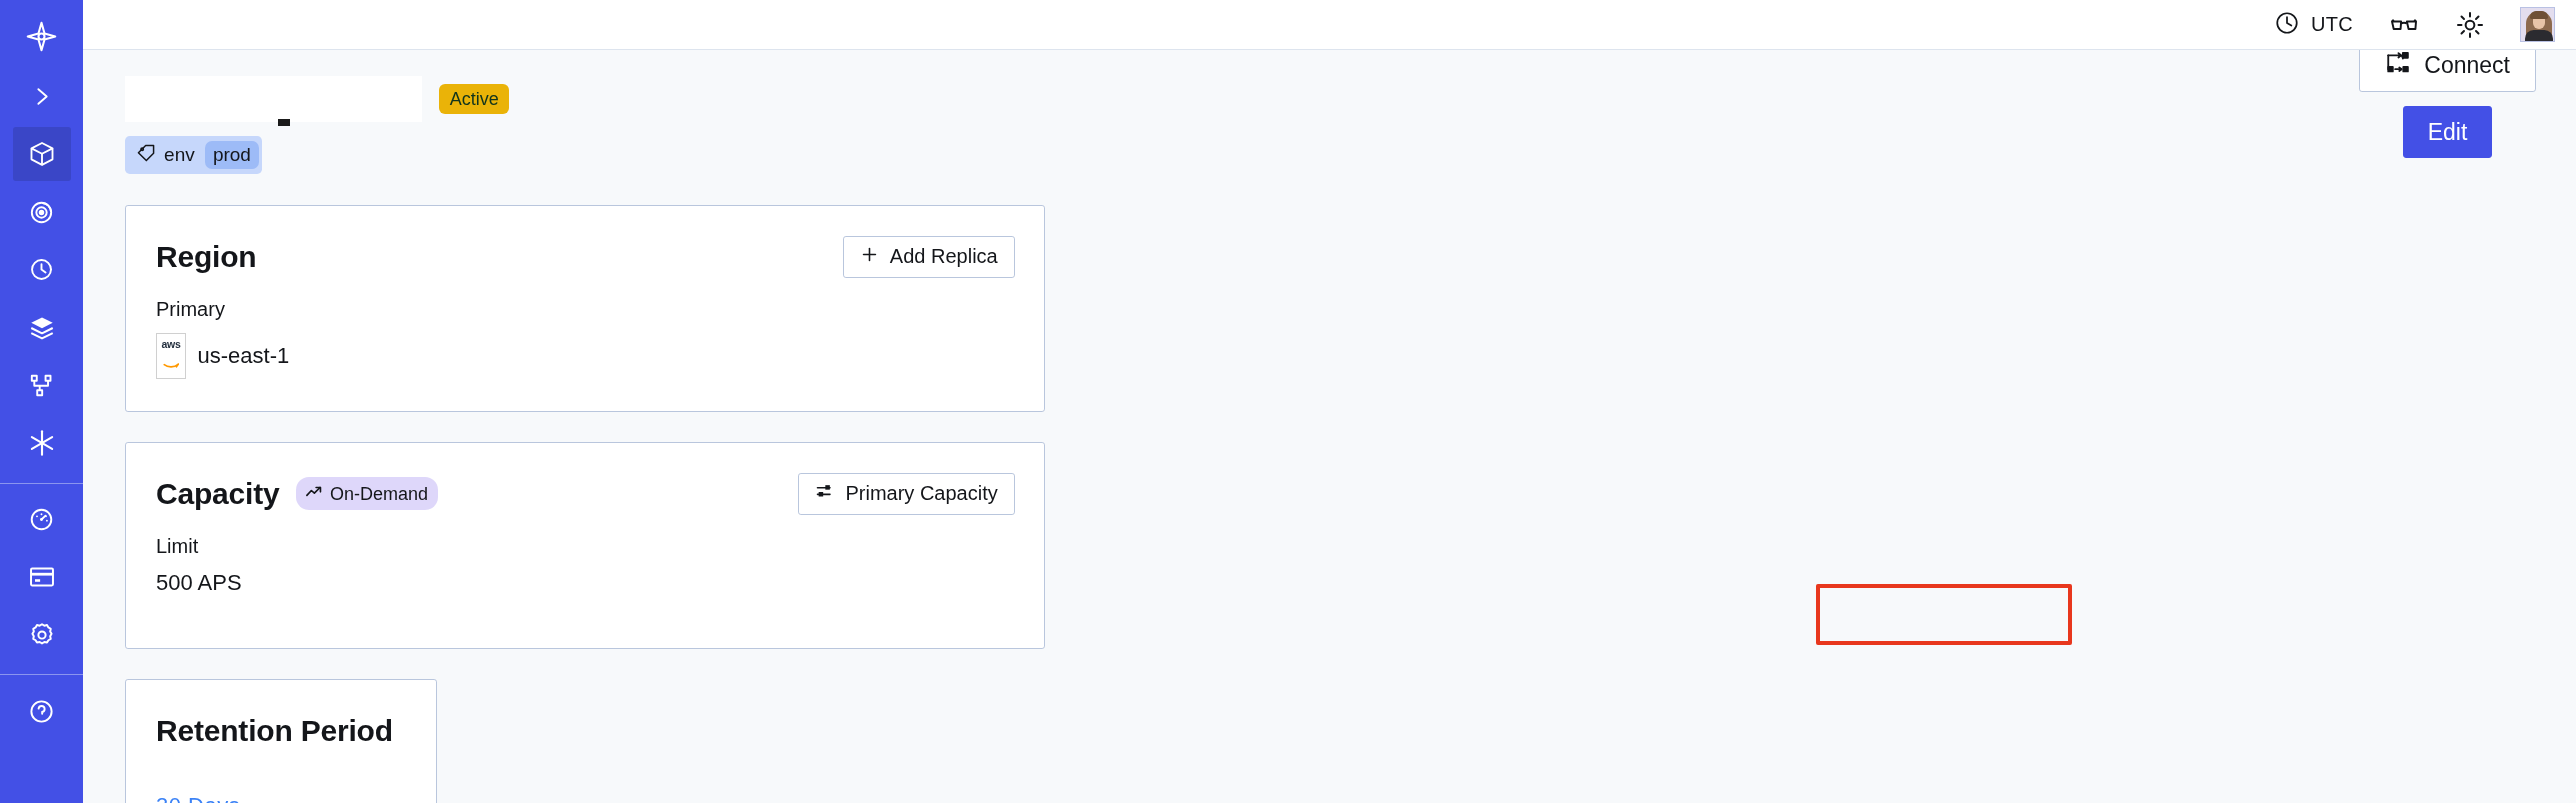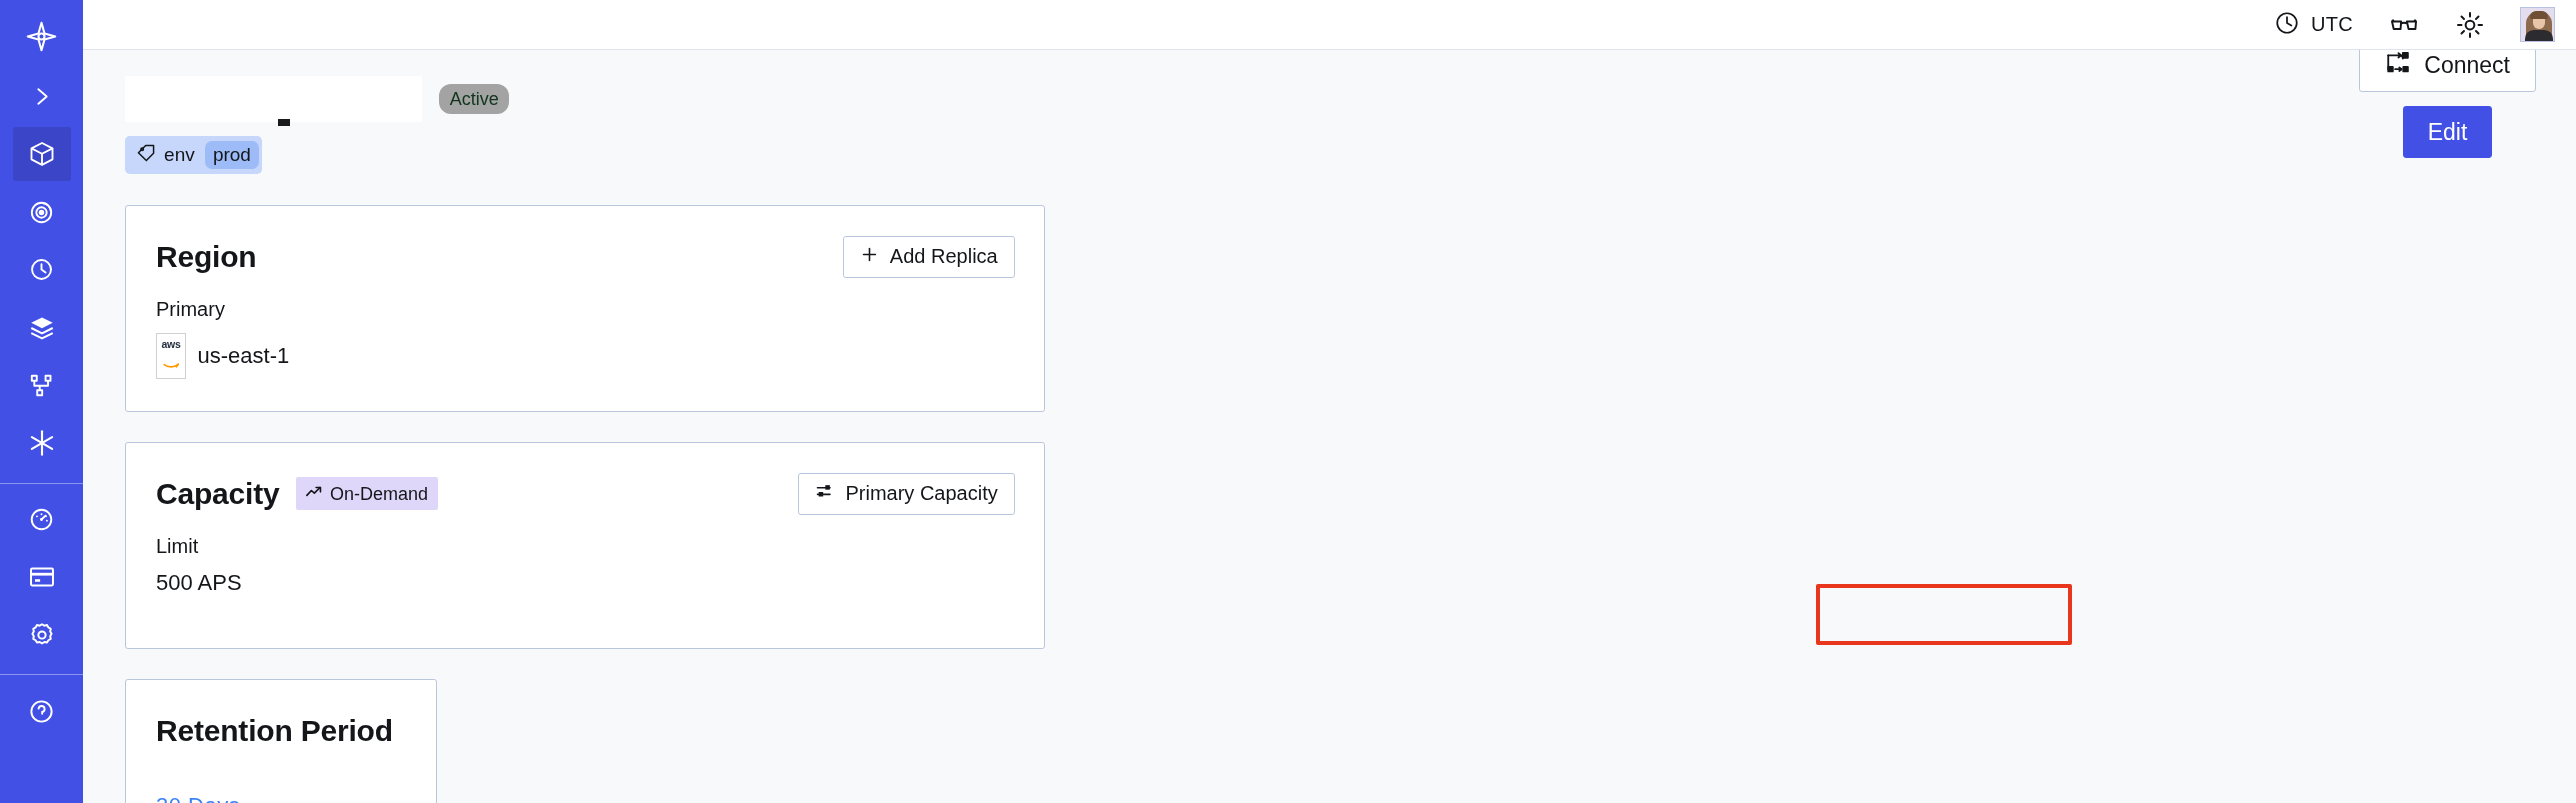--- a/index.html
+++ b/index.html
@@ -78,23 +78,23 @@
   }
   .ns-title {
     width: 297px; height: 46px; background: #ffffff;
     position: relative;
   }
   .ns-title::after {
     content:""; position:absolute; left:153px; bottom:-3.8px;
     width:11.5px; height:6.7px; background:#1a1a1a;
   }
   .badge-active {
-    background: #a3a3a3; color: #10341d;
+    background: #eab308; color: #10341d;
     font-size: 18px; padding: 5.8px 10.5px;
-    border-radius: 12px; margin-left: 17.3px;
+    border-radius: 6px; margin-left: 17.3px;
     line-height: 1;
   }
   .actions { margin-left: auto; display: flex; align-items: center; gap: 14.4px; flex-direction: column; }
   .btn {
     display: inline-flex; align-items: center; justify-content: center;
     gap: 13.4px; font-size: 23px; cursor: pointer;
     font-family: "Liberation Sans", sans-serif;
   }
   .btn-connect {
     background: #ffffff; border: 1px solid #b9c6dd; color: #14161a;
@@ -139,21 +139,21 @@
     height: 207px; padding: 25px 29px 0 30px; position: relative;
   }
   .card-region { width: 920px; }
   .card-capacity { width: 920px; }
   .card-retention { width: 312px; }
   .card-head { display: flex; align-items: center; min-height: 52px; }
   .card-title { font-size: 30px; color: #14161a; font-weight: bold; letter-spacing: -0.2px; }
   .badge-demand {
     display: inline-flex; align-items: center; gap: 6.7px;
     background: #ded7fa; color: #14161a;
-    font-size: 18px; padding: 5.8px 9.6px; border-radius: 2px;
+    font-size: 18px; padding: 5.8px 9.6px; border-radius: 13px;
     margin-left: 16.3px; line-height: 1;
   }
   .card-head-btn { margin-left: auto; }
   .btn-outline {
     background: #ffffff; border: 1px solid #b9c6dd; color: #14161a;
     height: 42px; padding: 0 16.3px; border-radius: 2.9px;
     font-size: 20px; display: inline-flex; align-items: center; gap: 10.5px;
     cursor: pointer; font-family: "Liberation Sans", sans-serif;
   }
   .card-label { font-size: 20px; color: #14161a; margin-top: 15.3px; }

